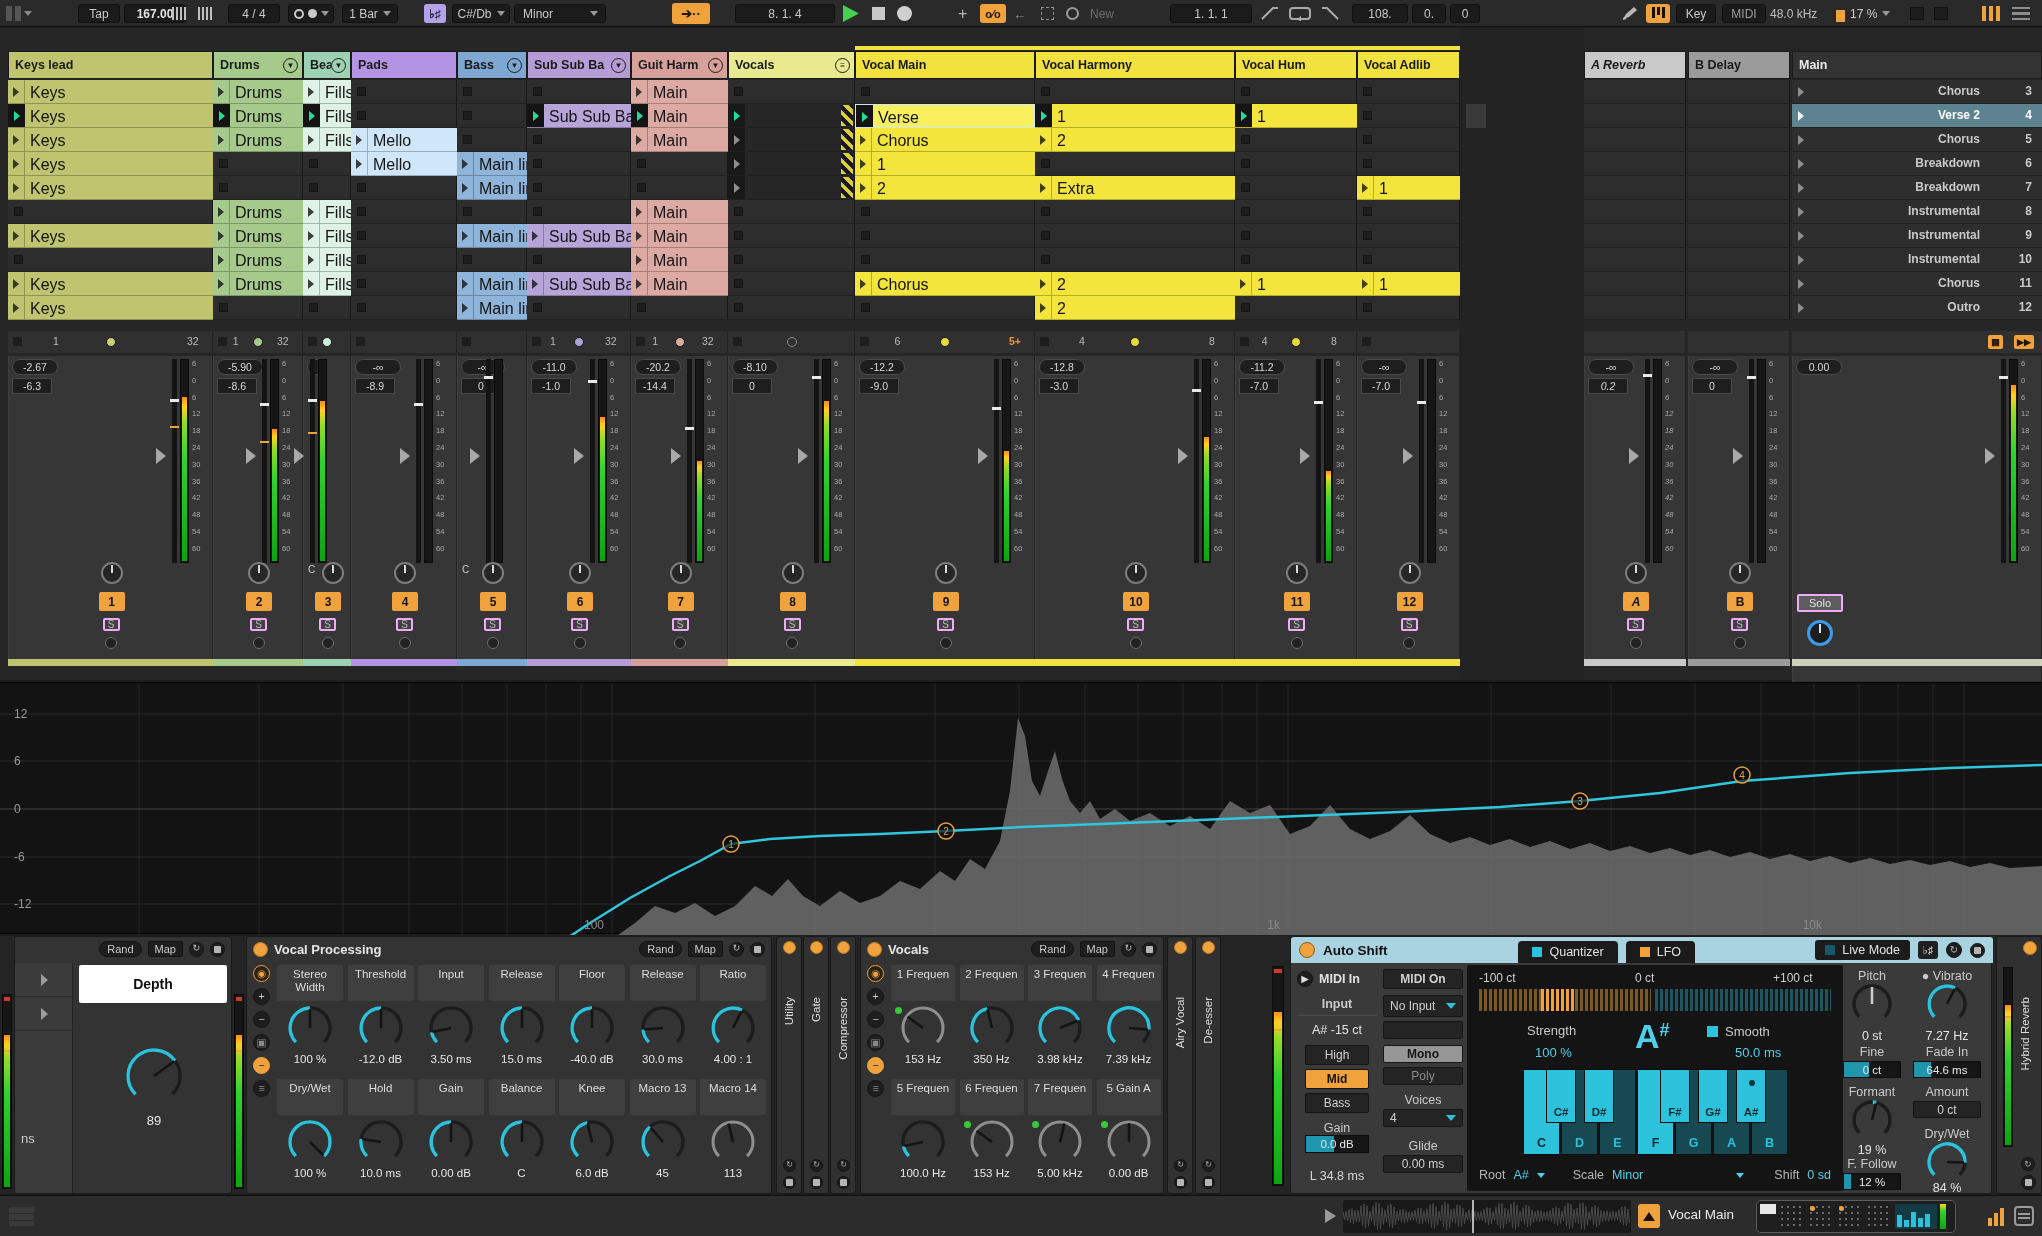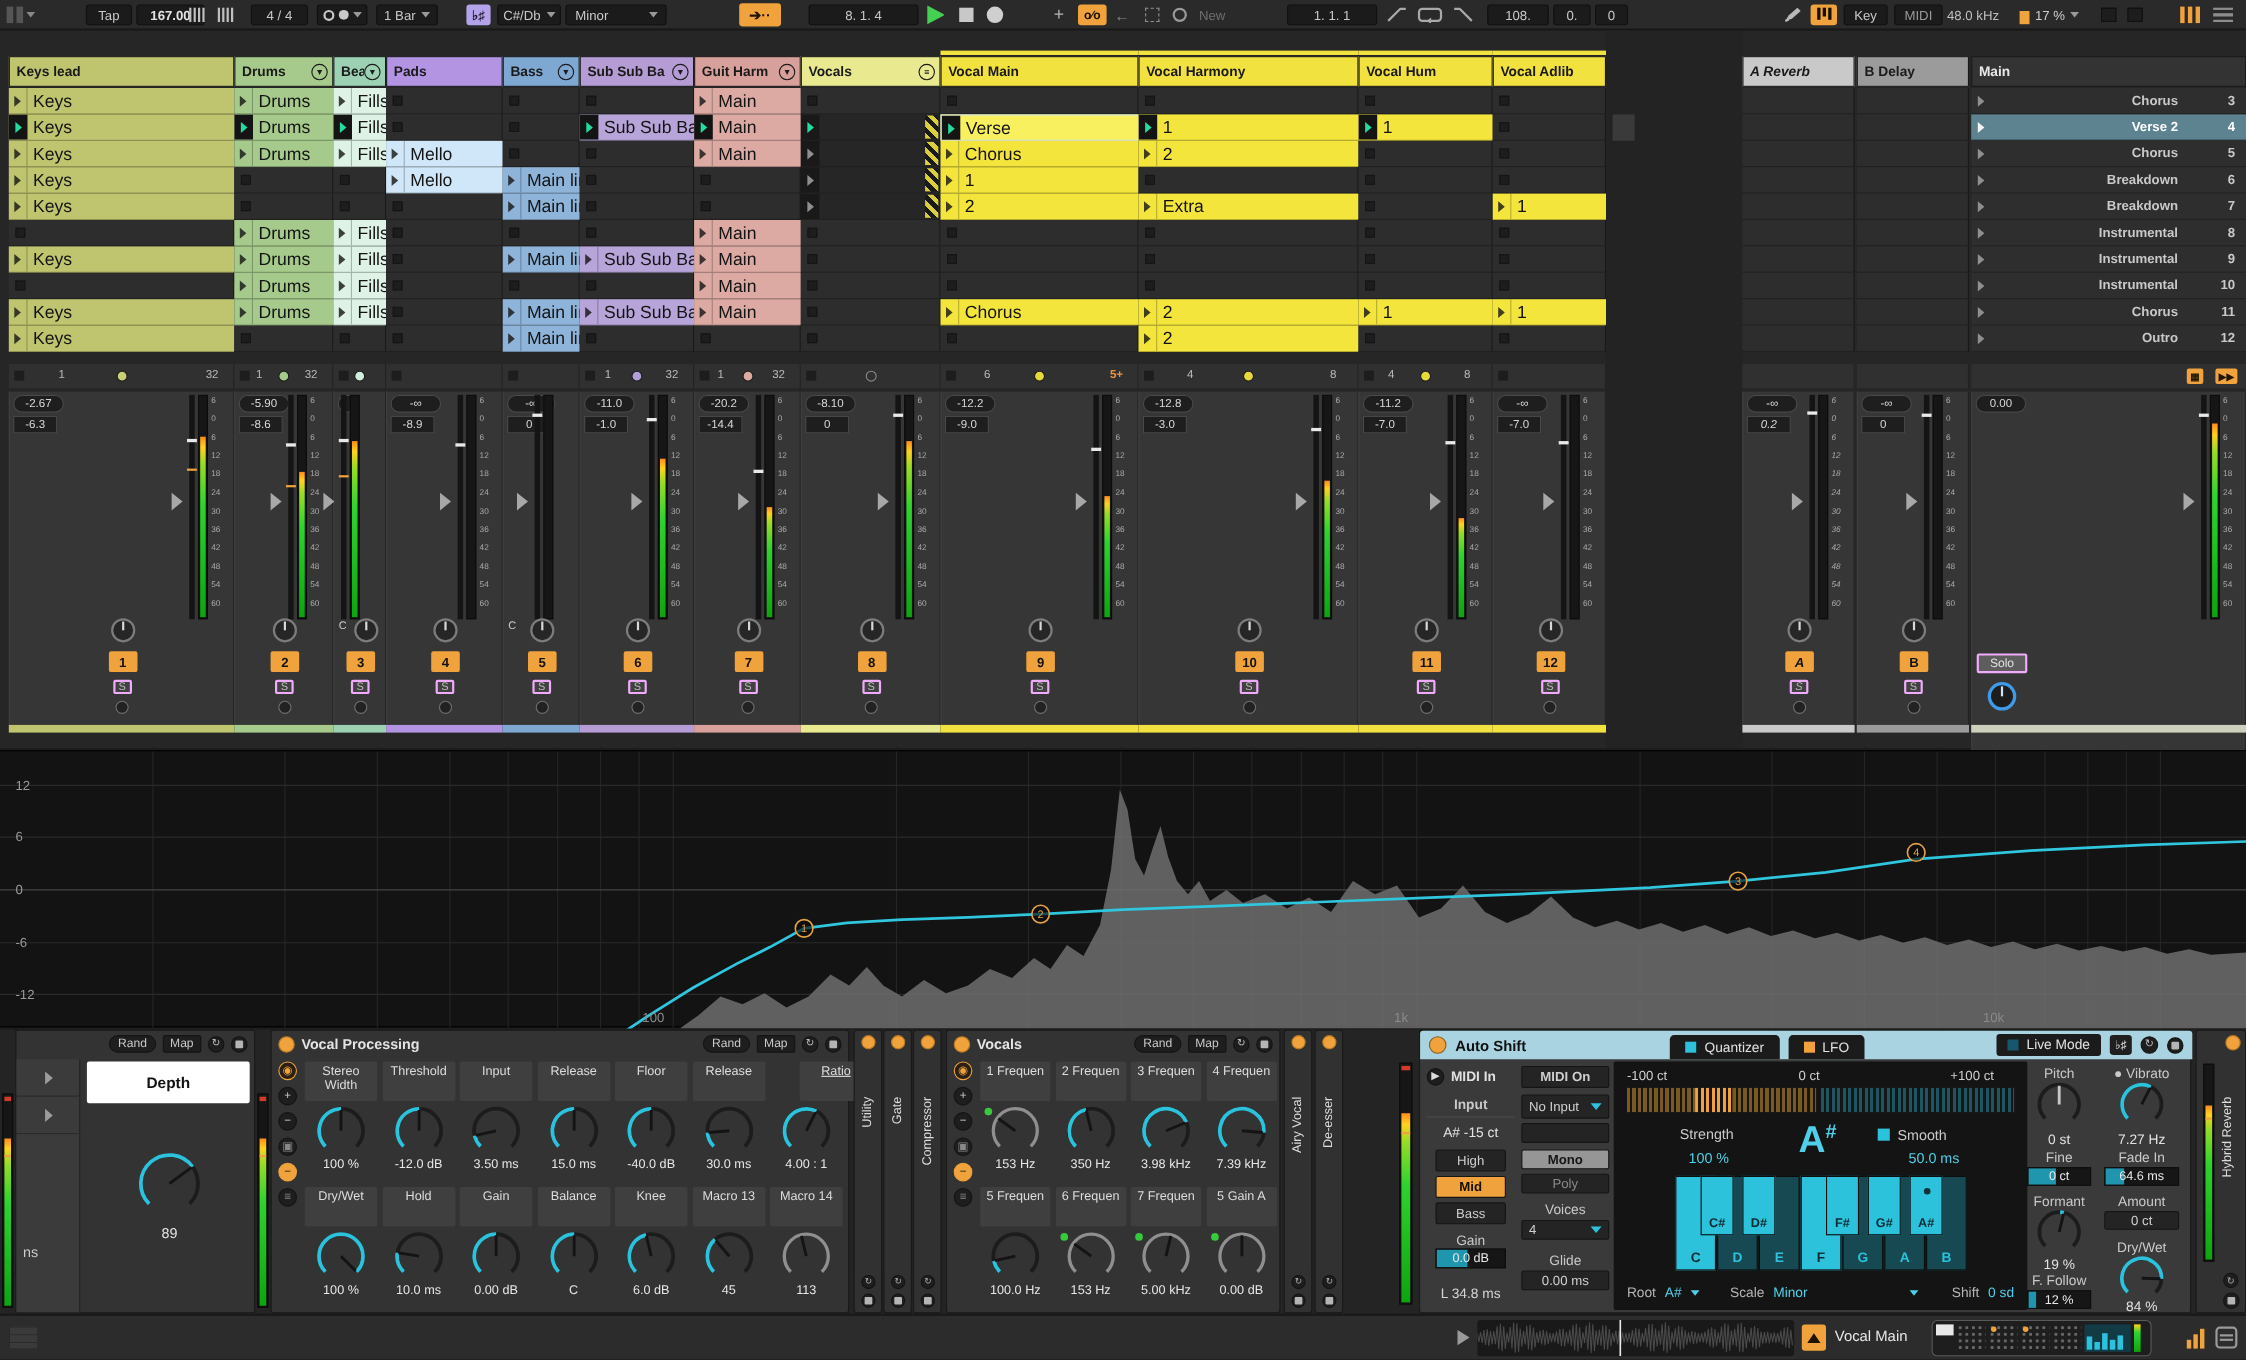--- a/index.html
+++ b/index.html
@@ -1465,21 +1465,21 @@
           <line x1="23" y1="23" x2="23.0" y2="4.0" stroke="#141414" stroke-width="2.6"></line>
         </svg></div>
       <div class="macval" style="position: absolute; left: 312px; top: 116px; width: 66px;">-40.0 dB</div>
       <div class="maclabel" style="position: absolute; left: 382.5px; top: 28px; width: 66px; height: 36px;">Release</div>
       <div style="position: absolute; left: 392.5px; top: 68px; width: 46px; height: 46px;"><svg width="46" height="46" xmlns="http://www.w3.org/2000/svg">
           <path d="M 8.9 37.1 A 20 20 0 1 1 37.1 37.1" stroke="#1c1c1c" stroke-width="3.4" fill="none"></path>
           <path d="M 8.9 37.1 A 20 20 0 0 1 3.1 24.6" stroke="#2cc2dc" stroke-width="3.4" fill="none"></path>
           <line x1="23" y1="23" x2="4.1" y2="24.5" stroke="#141414" stroke-width="2.6"></line>
         </svg></div>
       <div class="macval" style="position: absolute; left: 382.5px; top: 116px; width: 66px;">30.0 ms</div>
-      <div class="maclabel" style="position: absolute; left: 480px; top: 28px; width: 66px; height: 36px; text-decoration: underline;">Ratio</div>
+      <div class="maclabel" style="position: absolute; left: 453px; top: 28px; width: 66px; height: 36px;">Ratio</div>
       <div style="position: absolute; left: 463px; top: 68px; width: 46px; height: 46px;"><svg width="46" height="46" xmlns="http://www.w3.org/2000/svg">
           <path d="M 8.9 37.1 A 20 20 0 1 1 37.1 37.1" stroke="#1c1c1c" stroke-width="3.4" fill="none"></path>
           <path d="M 8.9 37.1 A 20 20 0 0 1 32.1 5.2" stroke="#2cc2dc" stroke-width="3.4" fill="none"></path>
           <line x1="23" y1="23" x2="31.6" y2="6.1" stroke="#141414" stroke-width="2.6"></line>
         </svg></div>
       <div class="macval" style="position: absolute; left: 453px; top: 116px; width: 66px;">4.00 : 1</div>
       <div class="maclabel" style="position: absolute; left: 30px; top: 142px; width: 66px; height: 36px;">Dry/Wet</div>
       <div style="position: absolute; left: 40px; top: 182px; width: 46px; height: 46px;"><svg width="46" height="46" xmlns="http://www.w3.org/2000/svg">
           <path d="M 8.9 37.1 A 20 20 0 1 1 37.1 37.1" stroke="#1c1c1c" stroke-width="3.4" fill="none"></path>
           <path d="M 8.9 37.1 A 20 20 0 1 1 37.1 37.1" stroke="#2cc2dc" stroke-width="3.4" fill="none"></path>

